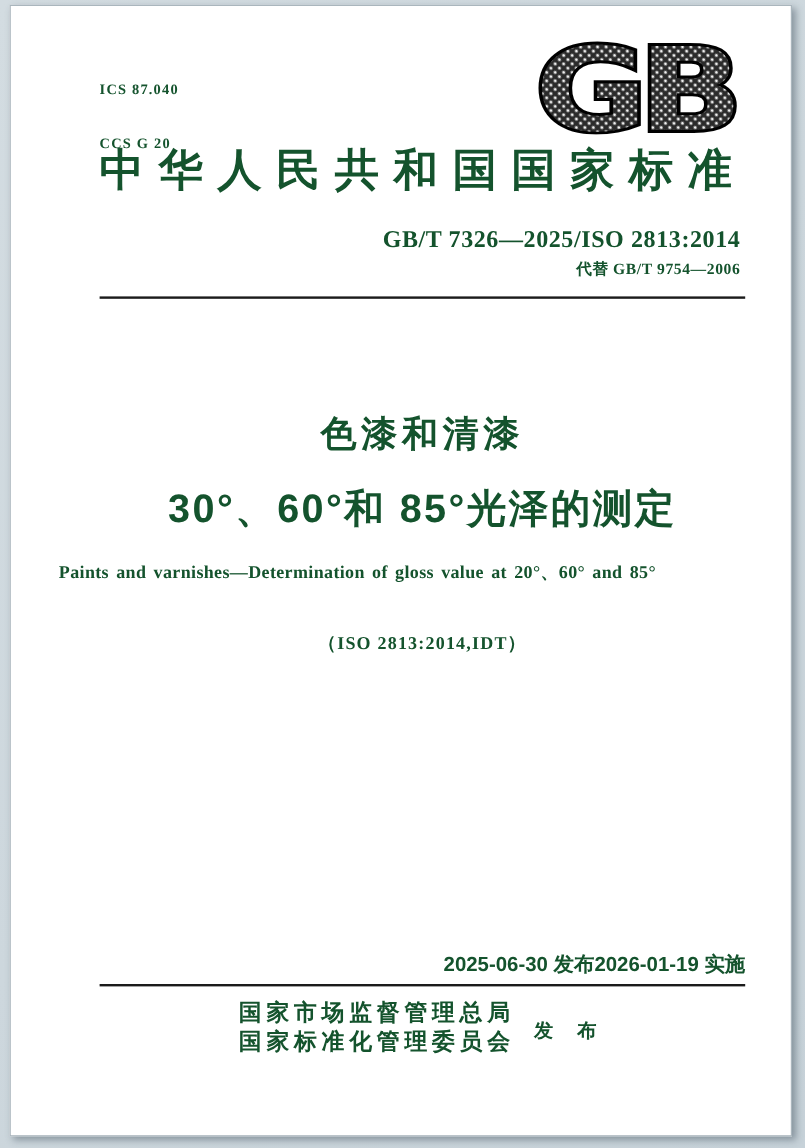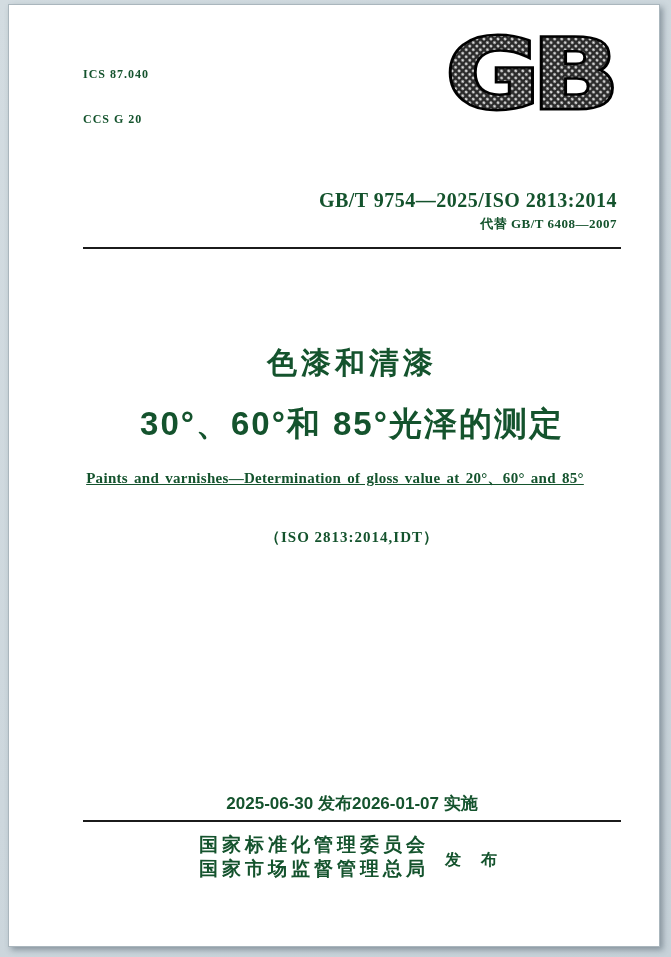--- a/index.html
+++ b/index.html
@@ -96,42 +96,41 @@
     width: 538px;
     text-align: center;
     font: bold 33px/1.2 "Liberation Sans", sans-serif;
     letter-spacing: 2px;
   }
   .doc-title-en {
     position: absolute;
     left: 40px;
     top: 464px;
     width: 572px;
-    text-align: center;
+    text-align: left;
     font: bold 15px/1.3 "Liberation Serif", serif;
     letter-spacing: 0.3px;
     word-spacing: 2px;
-    text-decoration: underline;
   }
   .iso-note {
     position: absolute;
     left: 74px;
     top: 523px;
     width: 538px;
     text-align: center;
     font: bold 15px/1.3 "Liberation Serif", serif;
     letter-spacing: 1px;
   }
   .date-row {
     position: absolute;
     left: 74px;
     top: 789px;
     width: 538px;
     display: flex;
-    justify-content: center;
+    justify-content: flex-end;
     font: bold 17px/1.2 "Liberation Sans", sans-serif;
     font-stretch: condensed;
   }
   .issuer-row {
     position: absolute;
     left: 74px;
     top: 828px;
     width: 538px;
     display: flex;
     align-items: center;
@@ -167,40 +166,41 @@
         <defs>
           <pattern id="gbdots" width="5" height="5" patternUnits="userSpaceOnUse" patternTransform="rotate(45)">
             <rect width="5" height="5" fill="#2b2b2b"></rect>
             <circle cx="2.5" cy="2.5" r="1.35" fill="#efefef"></circle>
           </pattern>
         </defs>
         <text x="1" y="76" font-family="DejaVu Sans, sans-serif" font-weight="bold" font-size="96" letter-spacing="-6" textLength="166" lengthAdjust="spacingAndGlyphs" fill="url(#gbdots)" stroke="#000000" stroke-width="5" paint-order="stroke">GB</text>
       </svg>
     </div>
 
-
-    <div class="std-no">GB/T 9754—2025/ISO 2813:2014</div>
-    <div class="replaces">代替 GB/T 6408—2007</div>
+    <div class="national-title">中华人民共和国国家标准</div>
+
+    <div class="std-no">GB/T 7326—2025/ISO 2813:2014</div>
+    <div class="replaces">代替 GB/T 9754—2006</div>
 
     <div class="hr hr-top"></div>
 
     <div class="doc-title-cn1">色漆和清漆</div>
     <div class="doc-title-cn2">30°、60°和 85°光泽的测定</div>
     <div class="doc-title-en">Paints and varnishes—Determination of gloss value at 20°、60° and 85°</div>
     <div class="iso-note">（ISO 2813:2014,IDT）</div>
 
     <div class="date-row">
       <span>2025-06-30 发布</span>
-      <span>2026-01-07 实施</span>
+      <span>2026-01-19 实施</span>
     </div>
 
     <div class="hr hr-bottom"></div>
 
     <div class="issuer-row">
       <div class="issuer-names">
+        <div>国家市场监督管理总局</div>
         <div>国家标准化管理委员会</div>
-        <div>国家市场监督管理总局</div>
       </div>
       <div class="release">发 布</div>
     </div>
 
   </div>
 </div>
 
 </body></html>

